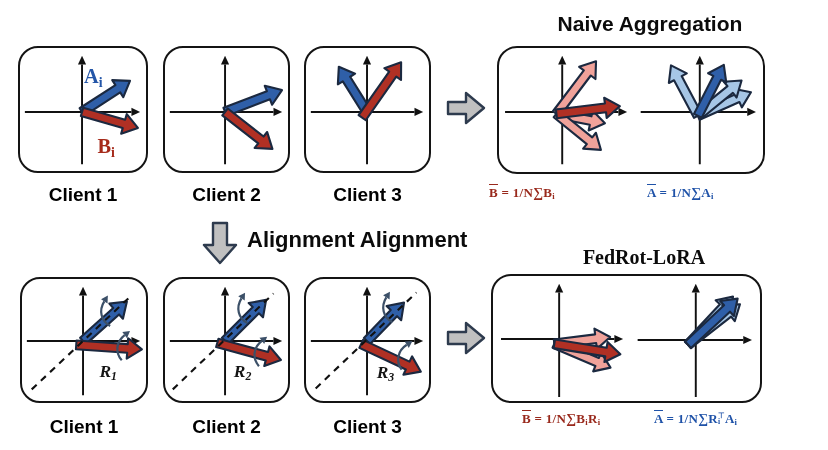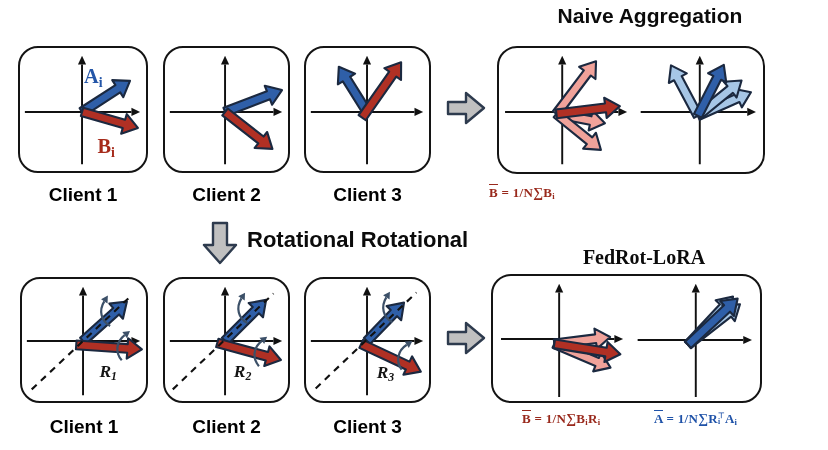--- a/index.html
+++ b/index.html
@@ -16,35 +16,35 @@
   .fm .sg{font-size:106%;}
   .fm .stk{display:inline-block;font-size:58%;line-height:.8;vertical-align:-20%;text-align:left;}
   .fm .stk span{display:block;}
   .flow{position:absolute;}
   #p-t1{left:18px;top:46px;}  #p-t2{left:163px;top:46px;}  #p-t3{left:304px;top:46px;}
   #p-naive{left:497px;top:46px;}
   #p-b1{left:20px;top:277px;} #p-b2{left:163px;top:277px;} #p-b3{left:304px;top:277px;}
   #p-fedrot{left:491px;top:274px;}
   #l-t1{left:18px;top:184px;width:130px;} #l-t2{left:163px;top:184px;width:127px;} #l-t3{left:304px;top:184px;width:127px;}
   #l-b1{left:20px;top:416px;width:128px;} #l-b2{left:163px;top:416px;width:127px;} #l-b3{left:304px;top:416px;width:127px;}
-  #t-naive{left:505px;top:4px;width:290px;}
+  #t-naive{left:505px;top:12px;width:290px;}
   #t-fedrot{left:499px;top:246px;width:290px;font-size:20px;font-family:Liberation Serif, serif;}
   #t-rot{left:247px;top:227px;font-weight:bold;font-size:22px;position:absolute;color:#0b0b0b;white-space:nowrap;}
   #fa-top{left:446px;top:88px;} #fa-bottom{left:446px;top:318px;} #fa-down{left:202px;top:220px;}
   #f-nb{left:489px;top:185px;color:#99291c;} #f-na{left:647px;top:185px;color:#1f52a8;}
   #f-fb{left:488px;top:411px;color:#99291c;margin-left:34px;} #f-fa{left:654px;top:411px;color:#1f52a8;}
 </style>
 </head>
 <body>
 
 <div id="stage">
 
   <div id="t-naive" class="big-title">Naive Aggregation</div>
   <div id="t-fedrot" class="big-title">FedRot-LoRA</div>
-  <div id="t-rot">Rotational Rotational</div>
+  <div id="t-rot">Alignment Alignment</div>
 
   <svg id="p-t1" class="panel" width="130" height="127" viewBox="0 0 130 127">
       <g>
         <line x1="5" y1="66" x2="115" y2="66" stroke="#111111" stroke-width="2"></line>
         <polygon points="124,66 115,70.2 115,61.8" fill="#111111"></polygon>
         <line x1="64" y1="120" x2="64" y2="17" stroke="#111111" stroke-width="2"></line>
         <polygon points="64,8 68.2,17 59.8,17" fill="#111111"></polygon>
         <polygon points="66.5,69.8 103.4,45.8 106.6,50.8 113.5,33.9 95.2,33.2 98.5,38.3 61.5,62.2" fill="#2f5fa8" stroke="#1b2940" stroke-width="2.2" stroke-linejoin="round"></polygon>
         <polygon points="62.8,70.3 106.0,82.7 104.4,88.5 121.7,82.5 110.2,68.3 108.5,74.1 65.2,61.7" fill="#b03024" stroke="#1b2940" stroke-width="2.2" stroke-linejoin="round"></polygon>
         <text x="66" y="36" fill="#2456a8" font-family="&quot;Liberation Serif&quot;, serif" font-size="21" font-weight="bold">A<tspan dy="4.2" font-size="14.280000000000001">i</tspan></text>
@@ -185,16 +185,17 @@
     <polygon points="2,14 20,14 20,5 38,20 20,35 20,26 2,26" fill="#c0c0c0" stroke="#2e3b4e" stroke-width="2.4" stroke-linejoin="round"></polygon>
   </svg>
   <svg id="fa-bottom" class="flow" width="40" height="40" viewBox="0 0 40 40">
     <polygon points="2,14 20,14 20,5 38,20 20,35 20,26 2,26" fill="#c0c0c0" stroke="#2e3b4e" stroke-width="2.4" stroke-linejoin="round"></polygon>
   </svg>
   <svg id="fa-down" class="flow" width="36" height="46" viewBox="0 0 36 46">
     <polygon points="11,3 25,3 25,25 34,25 18,43 2,25 11,25" fill="#c0c0c0" stroke="#2e3b4e" stroke-width="2.4" stroke-linejoin="round"></polygon>
   </svg>
 
   <div id="f-nb" class="fm"><span class="ov">B</span><span> = 1/N</span><span class="sg">∑</span><span>B</span><span class="sb">i</span></div>
+  <div id="f-na" class="fm"><span class="ov">A</span><span> = 1/N</span><span class="sg">∑</span><span>A</span><span class="sb">i</span></div>
   <div id="f-fb" class="fm"><span class="ov">B</span><span> = 1/N</span><span class="sg">∑</span><span>B</span><span class="sb">i</span><span>R</span><span class="sb">i</span></div>
   <div id="f-fa" class="fm"><span class="ov">A</span><span> = 1/N</span><span class="sg">∑</span><span>R</span><span class="stk"><span>⊤</span><span>i</span></span><span>A</span><span class="sb">i</span></div>
 
 </div>
 
 </body></html>

